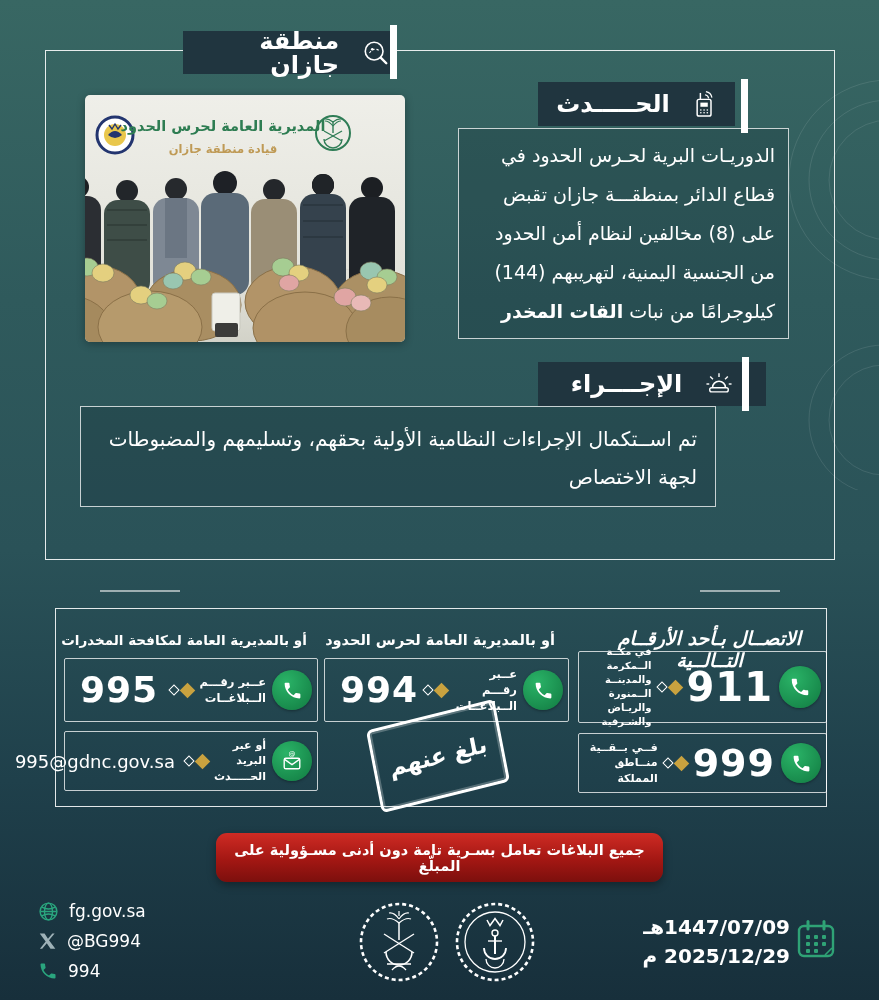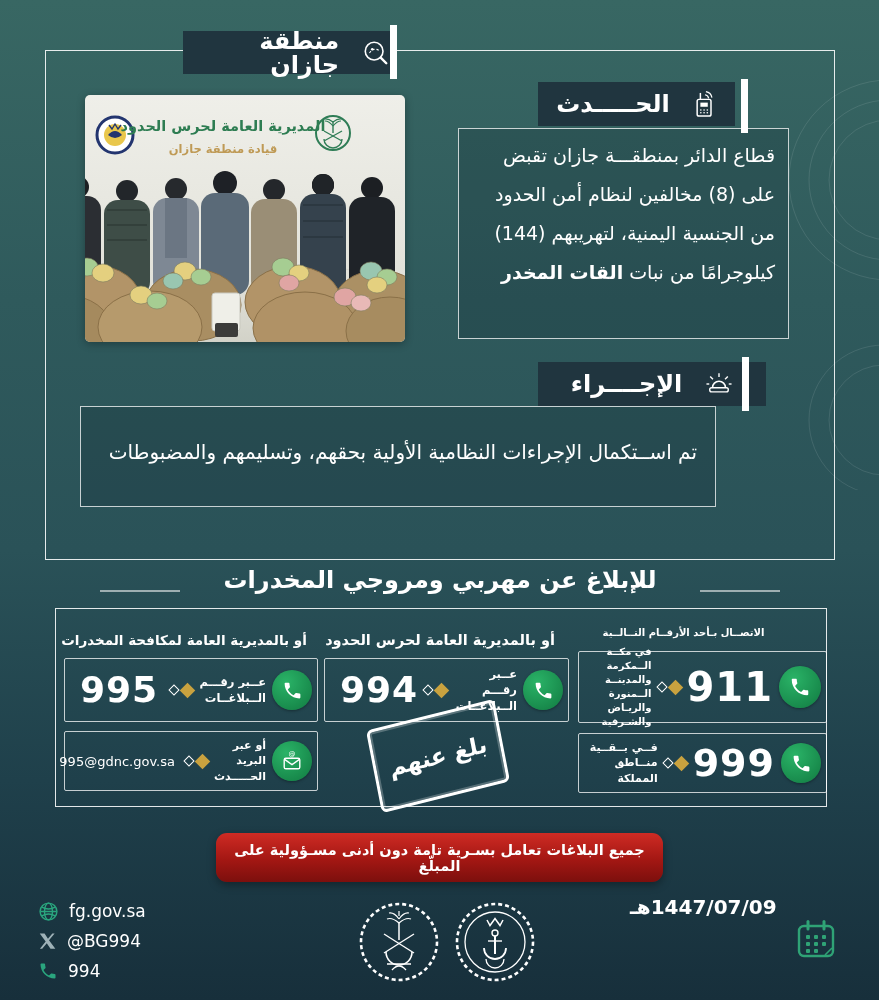--- a/index.html
+++ b/index.html
@@ -35,21 +35,21 @@
   
   #banner{position:absolute;left:216px;top:833px;width:447px;height:49px;border-radius:11px;
     background:linear-gradient(180deg,#cf2b24 0%,#a31713 55%,#7c0f0d 100%);display:flex;align-items:center;
     justify-content:center;color:#fff;font-weight:bold;font-size:14.5px;direction:rtl;
     box-shadow:0 3px 8px rgba(0,0,0,.35);text-align:center;}
   
   .contact-row{display:flex;align-items:center;gap:10px;height:24px;margin-bottom:6px;direction:ltr;}
   .contact-row .ctxt{color:#fff;font-size:17px;}
   #contacts{position:absolute;left:38px;top:899px;}
   #emblems{position:absolute;left:356px;top:896px;display:flex;gap:10px;}
-  #dates{position:absolute;left:630px;top:893px;width:160px;text-align:left;direction:rtl;color:#fff;}
+  #dates{position:absolute;left:630px;top:913px;width:160px;text-align:right;direction:rtl;color:#fff;}
   #dates .dline{font-size:20px;font-weight:bold;line-height:1.45;letter-spacing:.5px;}
   #calendar{position:absolute;left:795px;top:918px;}
 </style>
 </head>
 <body>
 
 <div id="canvas">
 
   <svg class="deco" style="right:0;top:70px;" width="120" height="420" viewBox="0 0 120 420">
     <g fill="none" stroke="rgba(255,255,255,0.10)" stroke-width="1">
@@ -194,20 +194,21 @@
             <circle cx="12" cy="24.5" r="0.9"></circle>
             <circle cx="15.5" cy="24.5" r="0.9"></circle>
         </g>
       </svg>
     </span>
     <span class="ttl">الحـــــدث</span>
   </div>
   <div class="vbar" style="left:741px;top:79px;height:54px;"></div>
 
   <div class="innerbox rtl-text" style="left:458px;top:128px;width:331px;height:211px;padding:7px 13px;box-sizing:border-box;font-size:19px;line-height:39px;">
+    <div>الدوريـات البرية لحـرس الحدود في</div>
     <div>قطاع الدائر بمنطقـــة جازان تقبض</div>
     <div>على (8) مخالفين لنظام أمن الحدود</div>
     <div>من الجنسية اليمنية، لتهريبهم (144)</div>
     <div>
       <span>كيلوجرامًا من نبات </span><span style="font-weight:bold;">القات المخدر</span>
     </div>
   </div>
 
   <div class="chip" style="left:538px;top:362px;width:228px;height:44px;">
     <span style="display:flex;">
@@ -218,31 +219,31 @@
         <line x1="5.5" y1="6" x2="8.5" y2="9" stroke-width="1.5"></line>
         <line x1="24.5" y1="6" x2="21.5" y2="9" stroke-width="1.5"></line>
         <line x1="1.5" y1="14" x2="4.5" y2="14" stroke-width="1.5"></line>
         <line x1="25.5" y1="14" x2="28.5" y2="14" stroke-width="1.5"></line>
       </svg>
     </span>
     <span class="ttl">الإجــــراء</span>
   </div>
   <div class="vbar" style="left:742px;top:357px;height:54px;"></div>
 
-  <div class="innerbox rtl-text" style="left:80px;top:406px;width:636px;height:101px;padding:26px 18px;box-sizing:border-box;font-size:20px;line-height:38px;">
+  <div class="innerbox rtl-text" style="left:80px;top:406px;width:636px;height:101px;padding:13px 18px;box-sizing:border-box;font-size:20px;line-height:38px;">
     <div>تم اســتكمال الإجراءات النظامية الأولية بحقهم، وتسليمهم والمضبوطات</div>
-  </div>
-
-  <div style="position:absolute;left:140px;top:566px;width:600px;text-align:center;color:#fff;font-weight:bold;font-size:24px;direction:rtl;z-index:5;">للإبلاغ عن مهربي ومروجي المخدرات</div>
+    <div>لجهة الاختصاص</div>
+  </div>
+
   <div class="dash" style="left:100px;top:590px;width:80px;"></div>
   <div class="dash" style="left:700px;top:590px;width:80px;"></div>
 
   <div class="frame" style="left:55px;top:608px;width:770px;height:197px;"></div>
 
-  <div class="colhdr" style="left:561px;top:627px;width:245px;font-size:10px;">الاتصــال بـأحد الأرقــام التــالــية</div>
+  <div class="colhdr" style="left:587px;top:627px;width:245px;font-size:19px;font-style:italic;">الاتصــال بـأحد الأرقــام التــالــية</div>
 
   <div class="numbox" style="left:578px;top:651px;width:237px;height:70px;">
     <span class="gcircle" style="width:42px;height:42px;">
       <svg width="22" height="22" viewBox="0 0 24 24">
           <path fill="#fff" d="M6.62 10.79c1.44 2.83 3.76 5.14 6.59 6.59l2.2-2.21c.27-.27.67-.36 1.02-.24 1.12.37 2.33.57 3.57.57.55 0 1 .45 1 1V20c0 .55-.45 1-1 1-9.39 0-17-7.61-17-17 0-.55.45-1 1-1h3.5c.55 0 1 .45 1 1 0 1.25.2 2.45.57 3.57.11.35.03.74-.25 1.02l-2.2 2.2z"></path>
         </svg>
     </span>
     <span class="bignum" style="font-size:40px;">911</span>
     <span class="dmdpair">
         <span class="dmd-g"></span>
@@ -321,21 +322,21 @@
       </svg>
     </span>
     <span class="lbl" style="font-size:11px;">
       <div>أو عبر البريد</div>
       <div>الحـــــدث</div>
     </span>
     <span class="dmdpair">
         <span class="dmd-g"></span>
         <span class="dmd-w"></span>
       </span>
-    <span style="direction:ltr;font-size:13px;color:#fff;margin-inline-start:auto;margin-inline-end:4px;white-space:nowrap;">995@gdnc.gov.sa</span>
+    <span style="direction:ltr;font-size:18px;color:#fff;margin-inline-start:auto;margin-inline-end:4px;white-space:nowrap;">995@gdnc.gov.sa</span>
   </div>
 
   <div id="banner">جميع البلاغات تعامل بسـرية تامة دون أدنى مسـؤولية على المبلّغ</div>
 
   <div id="contacts">
     <div class="contact-row">
       <span style="display:flex;">
         <svg width="21" height="21" viewBox="0 0 22 22" fill="none" stroke="#2aa57e" stroke-width="1.5">
           <circle cx="11" cy="11" r="8.8"></circle>
             <ellipse cx="11" cy="11" rx="4.2" ry="8.8"></ellipse>
@@ -379,20 +380,21 @@
       <path d="M43 27 q-7 -6 -12 -4 M43 27 q7 -6 12 -4 M43 23 q-5 -7 -10 -6 M43 23 q5 -7 10 -6 M43 20 v-5" stroke-width="1.2"></path>
       <line x1="28" y1="38" x2="58" y2="57" stroke-width="1.4"></line>
       <line x1="58" y1="38" x2="28" y2="57" stroke-width="1.4"></line>
       <path d="M30 56 a13 13 0 0 0 26 0" stroke-width="1.6"></path>
       <path d="M31 68 h24 M36 74 q7 -8 14 0" stroke-width="1.3"></path>
     </svg>
   </div>
 
   <div id="dates">
     <div class="dline">1447/07/09هـ</div>
+    <div class="dline">2025/12/29 م</div>
   </div>
   <span id="calendar" style="display:flex;">
     <svg width="42" height="44" viewBox="0 0 42 44" fill="none" stroke="#2fa376">
       <rect x="4" y="8" width="34" height="30" rx="5" stroke-width="2.4"></rect>
       <line x1="13" y1="3.5" x2="13" y2="11" stroke-width="3" stroke-linecap="round"></line>
       <line x1="29" y1="3.5" x2="29" y2="11" stroke-width="3" stroke-linecap="round"></line>
       <g fill="#2fa376" stroke="none">
         <rect x="11" y="17" width="4" height="4" rx="1"></rect>
           <rect x="19" y="17" width="4" height="4" rx="1"></rect>
           <rect x="27" y="17" width="4" height="4" rx="1"></rect>

